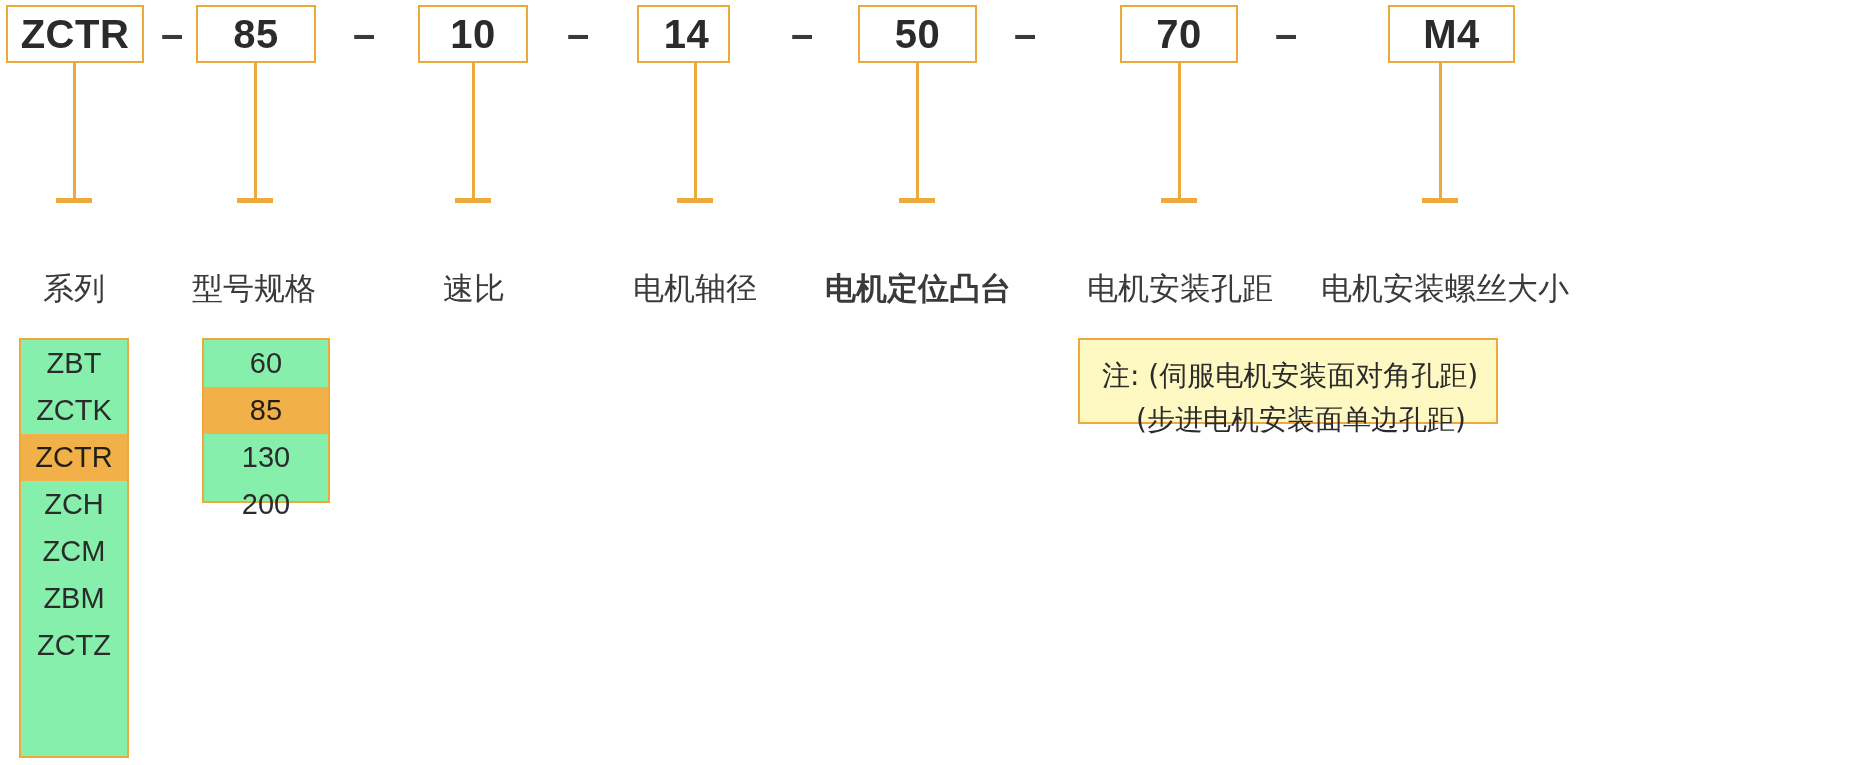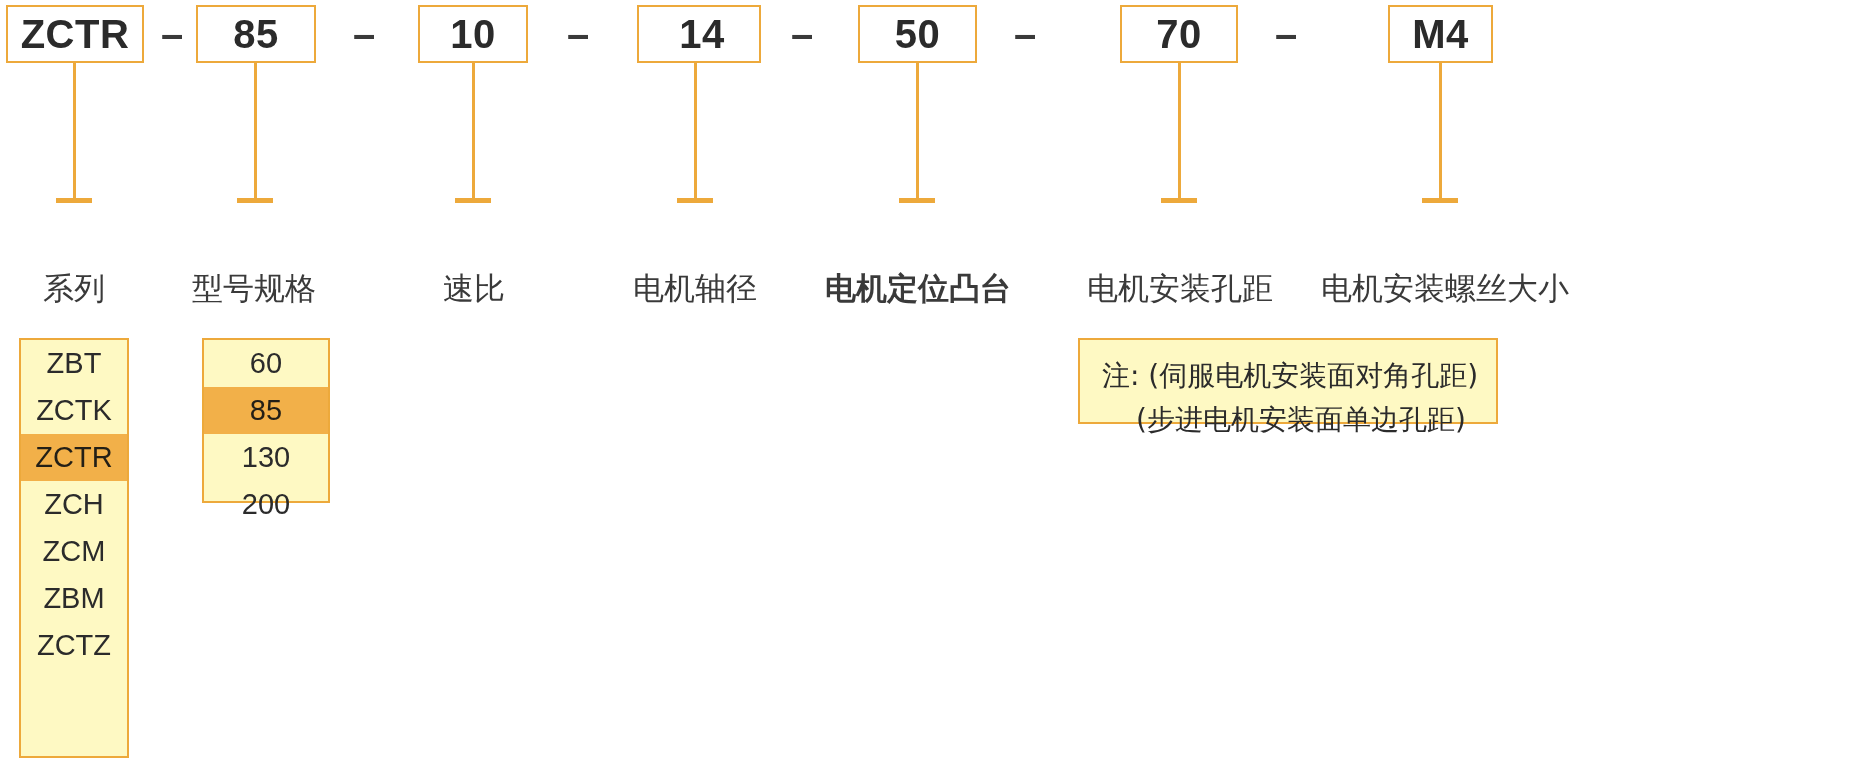--- a/index.html
+++ b/index.html
@@ -76,21 +76,21 @@
     white-space: nowrap;
     text-align: center;
     font-family: "DejaVu Sans", "Liberation Sans", sans-serif;
   }
 
   
   .opt-box {
     position: absolute;
     box-sizing: border-box;
     border: 2px solid #eda93b;
-    background: #fef9c3;
+    background: #86efac;
   }
   .opt-item {
     font-size: 29px;
     color: #2b2b2b;
     text-align: center;
     line-height: 47px;
     height: 47px;
     white-space: nowrap;
   }
   .opt-item.selected {
@@ -150,21 +150,21 @@
   </div>
 
   <div class="code-box" style="left:418px; width:110px;">
     <span>10</span>
   </div>
 
   <div class="dash" style="left:558px;">
     <span>–</span>
   </div>
 
-  <div class="code-box" style="left:637px; width:124px;padding-left:6px;">
+  <div class="code-box" style="left:637px; width:93px;padding-left:6px;">
     <span>14</span>
   </div>
 
   <div class="dash" style="left:782px;">
     <span>–</span>
   </div>
 
   <div class="code-box" style="left:858px; width:119px;">
     <span>50</span>
   </div>
@@ -174,21 +174,21 @@
   </div>
 
   <div class="code-box" style="left:1120px; width:118px;">
     <span>70</span>
   </div>
 
   <div class="dash" style="left:1266px;">
     <span>–</span>
   </div>
 
-  <div class="code-box" style="left:1388px; width:105px;">
+  <div class="code-box" style="left:1388px; width:127px;">
     <span>M4</span>
   </div>
 
   <div class="leader-stem" style="left:73px; height:140px;"></div>
   <div class="leader-foot" style="left:56px; top:198px;"></div>
 
   <div class="leader-stem" style="left:254px; height:140px;"></div>
   <div class="leader-foot" style="left:237px; top:198px;"></div>
 
   <div class="leader-stem" style="left:472px; height:140px;"></div>

